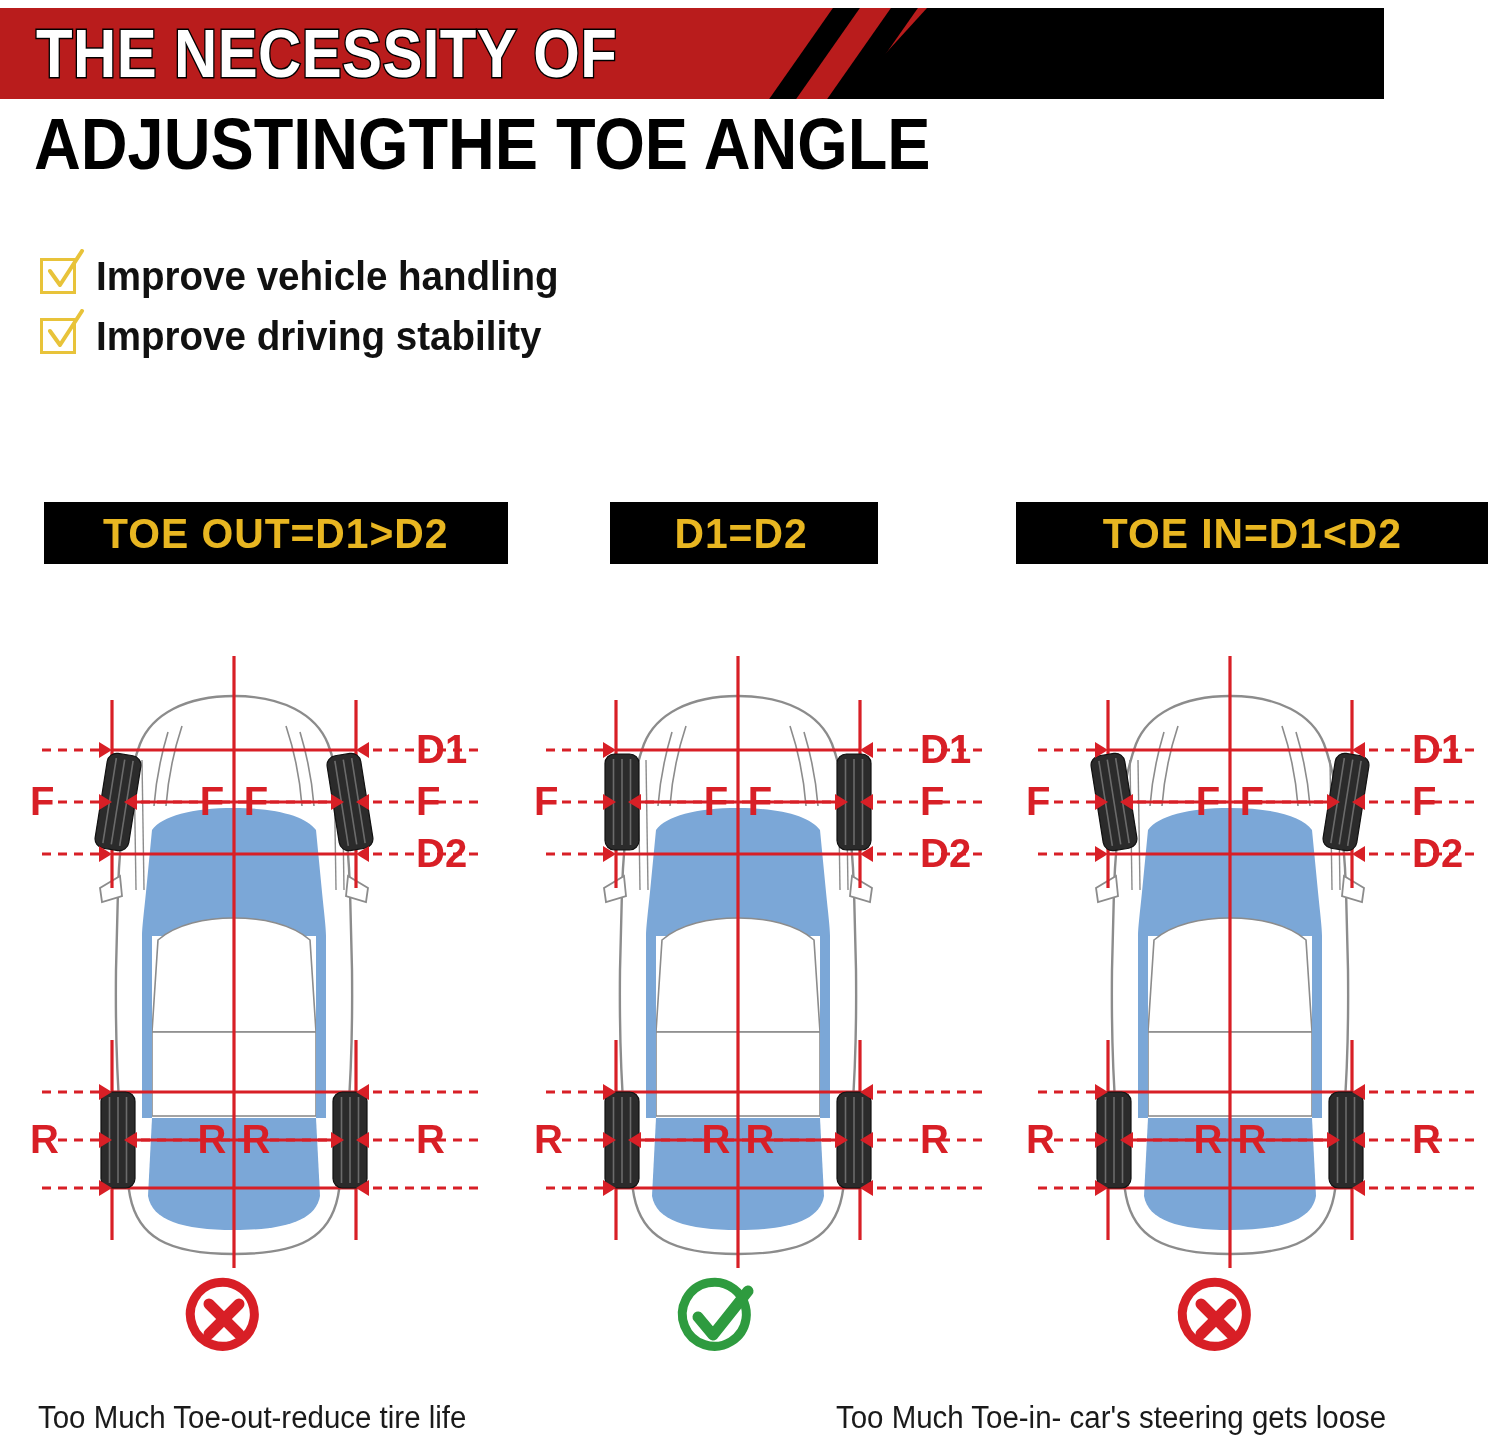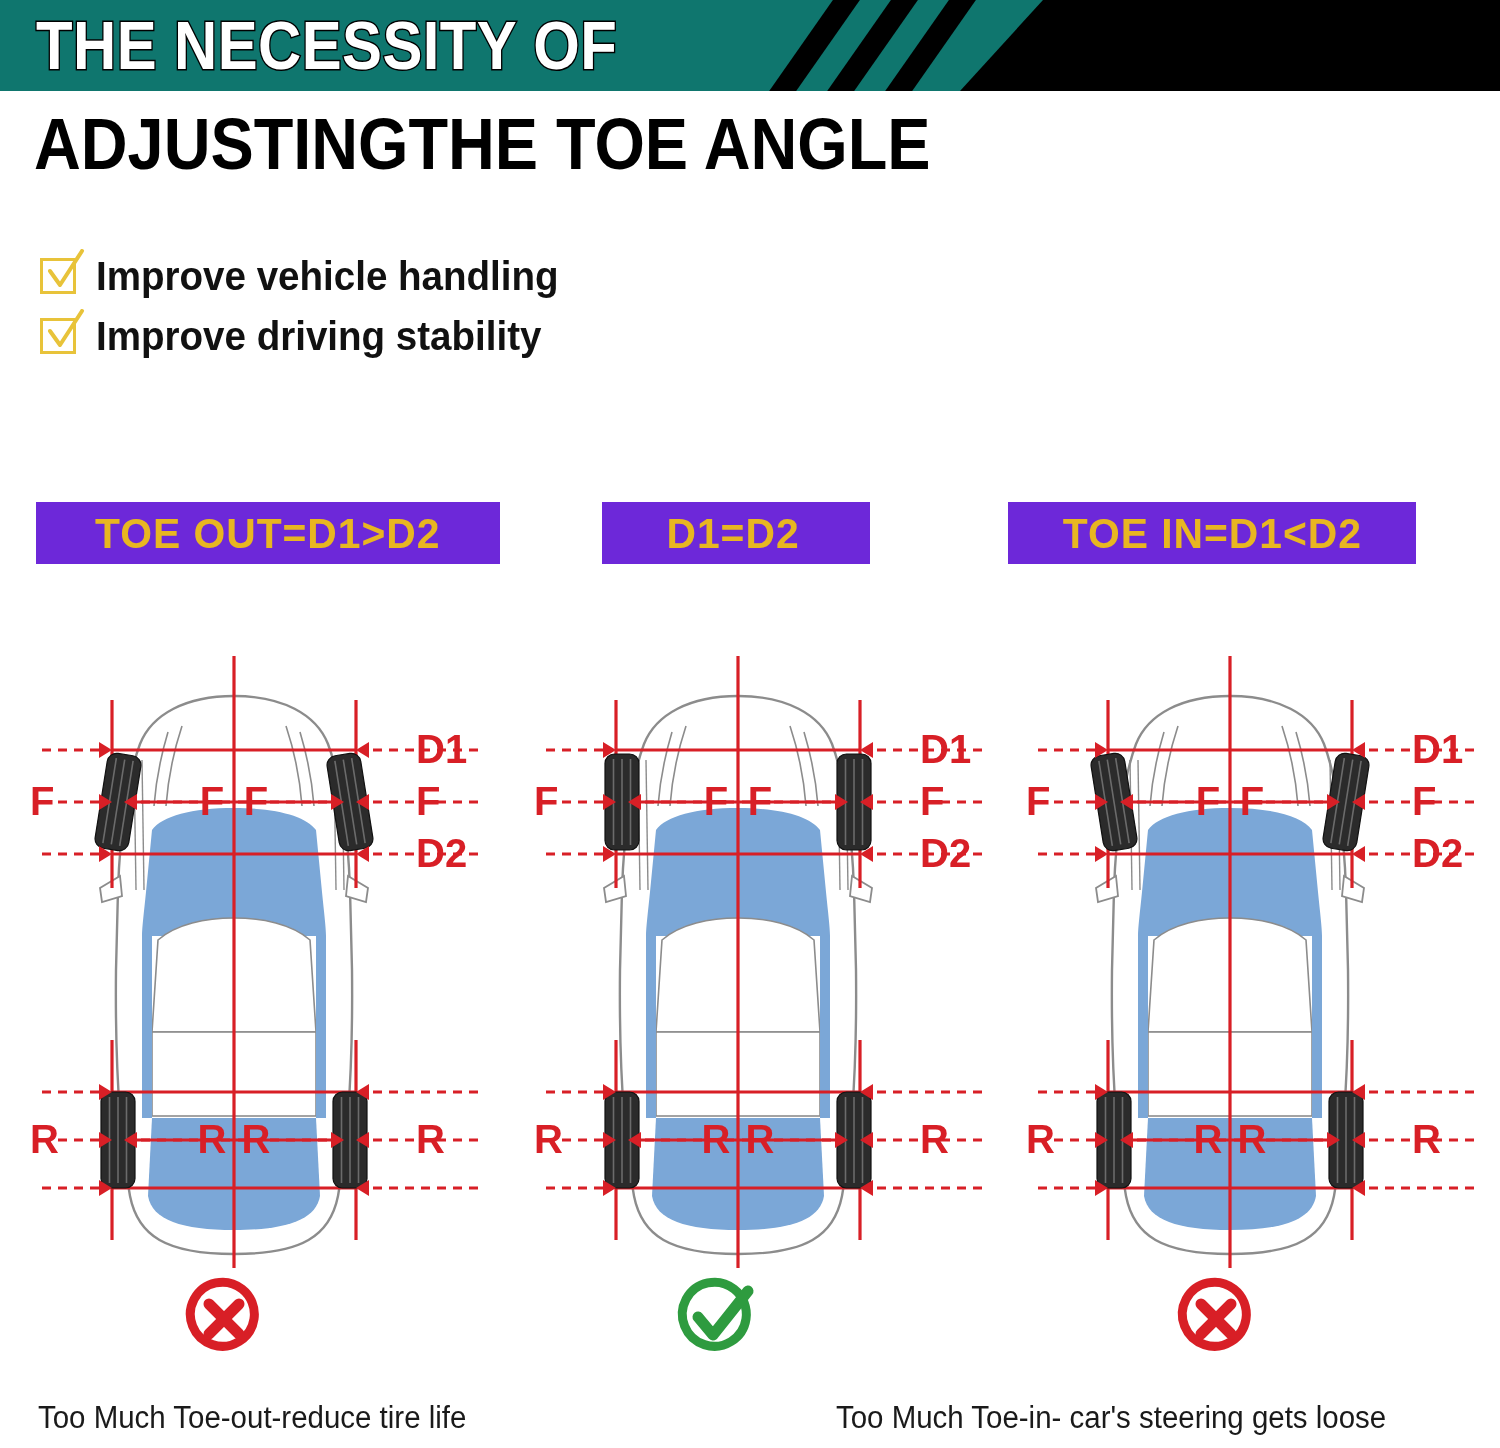--- a/index.html
+++ b/index.html
@@ -6,22 +6,22 @@
   html, body {
     width: 1500px; height: 1448px;
     background: #ffffff;
     font-family: "Liberation Sans", sans-serif;
     overflow: hidden;
   }
   #page { position: relative; width: 1500px; height: 1448px; background:#fff; }
 
   
   .banner {
-    position: absolute; left: 0; top: 0; width: 1500px; height: 91px;
-    background: #0f766e; overflow: hidden;
+    position: absolute; left: 0; top: 8px; width: 1384px; height: 91px;
+    background: #b91c1c; overflow: hidden;
   }
   .banner-black {
     position: absolute; right: 0; top: 0; width: 640px; height: 91px;
     background: #000;
     clip-path: polygon(100% 0, 100% 100%, 100px 100%, 183px 0);
   }
   .stripe {
     position: absolute; top: -12px; width: 27px; height: 118px;
     background: #000; transform: skewX(-35deg);
   }
@@ -61,32 +61,33 @@
   }
   .check-label {
     font-size: 41px; font-weight: 700; color: #111;
     font-family: "Liberation Sans Narrow","Liberation Sans", sans-serif;
     transform: scaleX(0.94); transform-origin: left center;
     white-space: nowrap;
   }
 
   
   .plaque {
-    position: absolute; background: #6d28d9;
+    position: absolute; background: #000000;
     display: flex; align-items: center; justify-content: center;
     padding: 0 14px;
+    margin-left: 8px;
   }
   .plaque span {
     color: #E8B621; font-size: 43px; font-weight: 700;
     font-family: "Liberation Sans Narrow","Liberation Sans", sans-serif;
     transform: scaleX(0.95); white-space: nowrap; letter-spacing: 1px;
   }
   #plaque-1 { left: 36px;   top: 502px; width: 464px; height: 62px; }
   #plaque-2 { left: 602px;  top: 502px; width: 268px; height: 62px; padding-left: 8px; }
-  #plaque-3 { left: 1008px; top: 502px; width: 408px; height: 62px; }
+  #plaque-3 { left: 1008px; top: 502px; width: 472px; height: 62px; }
 
   
   .panel { position: absolute; top: 640px; width: 488px; height: 630px; text-align: right; }
   #panel-1 { left: 16px; }
   #panel-2 { left: 520px; }
   #panel-3 { left: 1012px; }
 
   .panel svg { display: block; width: 488px; height: 630px; }
 
   

